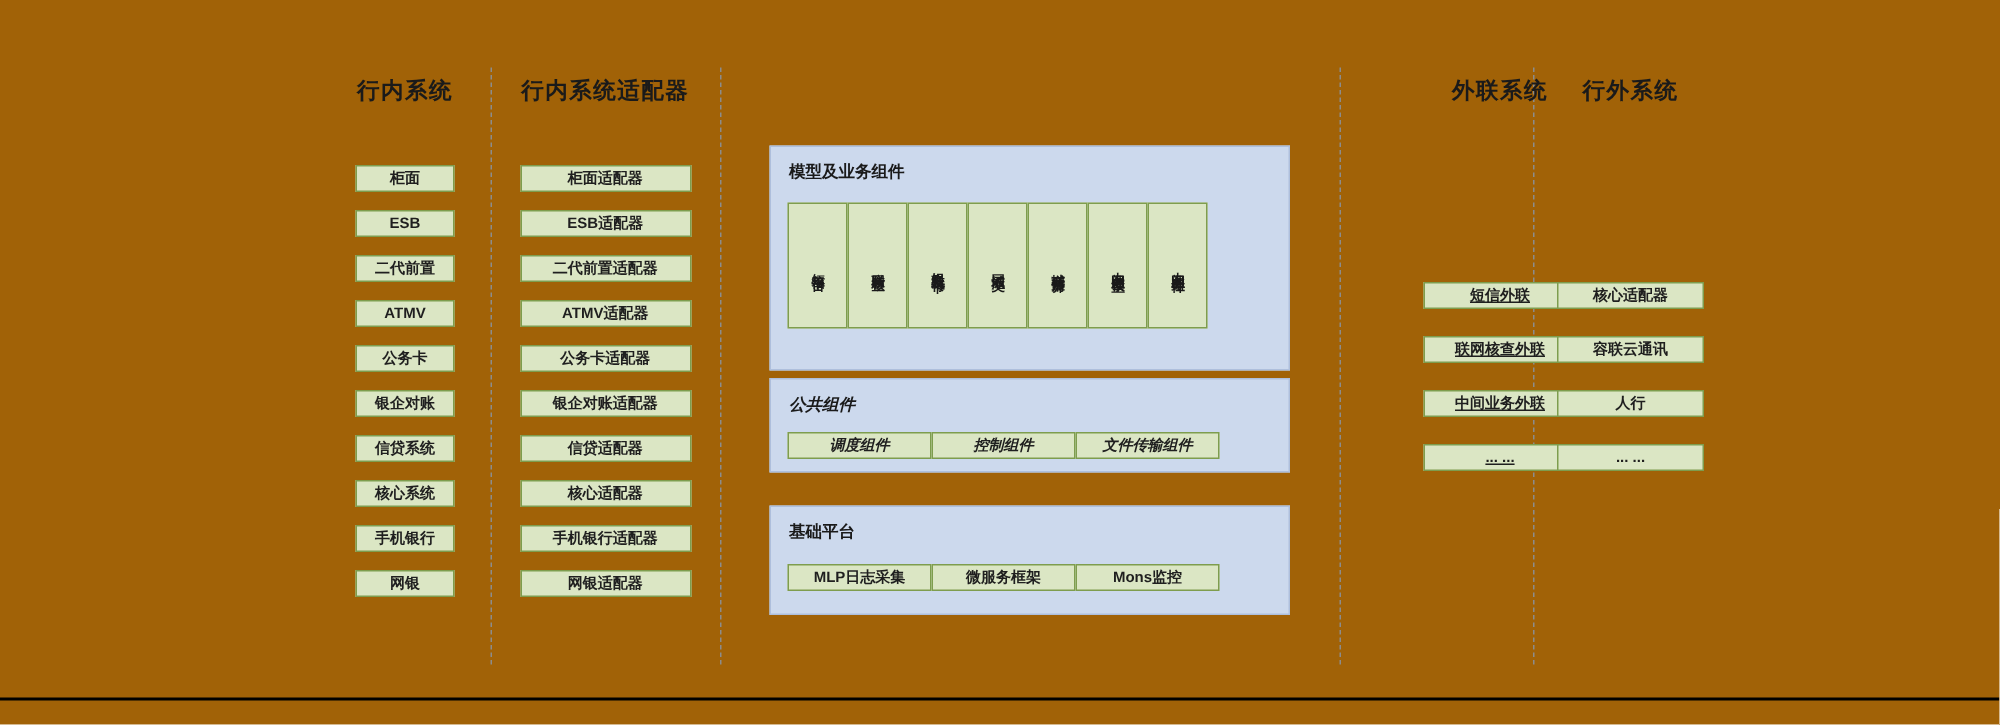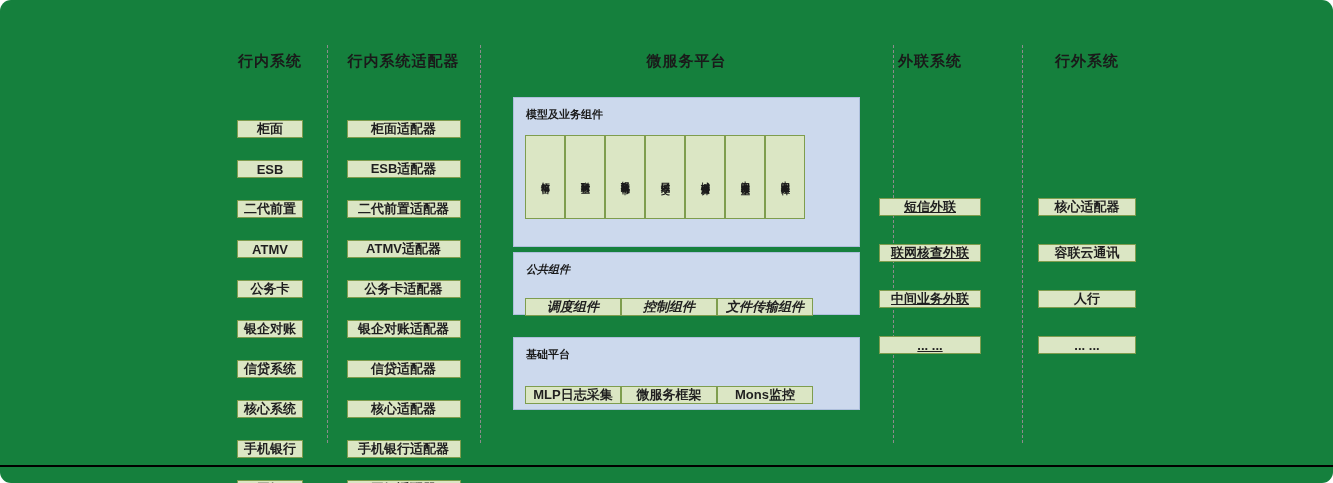--- a/index.html
+++ b/index.html
@@ -1,33 +1,33 @@
 <!DOCTYPE html>
 <html><head>
 <meta charset="utf-8">
 <style>
   * { margin:0; padding:0; box-sizing:border-box; }
   html,body { background:#ffffff; }
   body { font-family:"Liberation Sans","DejaVu Sans",sans-serif; color:#1a1a1a; }
 
-  .canvas { position:relative; width:1333px; height:483px; background:#15803d; overflow:hidden;border-radius:11px; }
+  .canvas { position:relative; width:1333px; height:483px; background:#a16207; overflow:hidden; }
 
   .divider { position:absolute; top:45px; height:398px; width:0; border-left:1px dashed #8c8c8c; }
 
   .col { position:absolute; top:52px; }
   .col-title { font-size:15px; font-weight:bold; text-align:center; letter-spacing:1px; line-height:18px; white-space:nowrap; }
 
   .boxes { display:flex; flex-direction:column; align-items:center; }
   .boxes.g12 { gap:12px; margin-top:40px; }
   .boxes.g18 { gap:18px; margin-top:118px; }
 
   .node { background:#dbe6c4; border:1px solid #7e9d4e; height:18px;
-          font-size:13px; font-weight:bold; color:#1f1f1f;
+          font-size:10px; font-weight:bold; color:#1f1f1f;
           display:flex; align-items:center; justify-content:center;
-          text-align:center; white-space:nowrap;margin-top:10px; }
+          text-align:center; white-space:nowrap; }
   .w66  { width:66px; }
   .w103 { width:114px; }
   .w102 { width:102px;text-decoration:underline; }
   .w98  { width:98px; }
   .w96  { width:96px; }
 
   
   .platform-col { position:absolute; left:513px; top:0; width:347px; height:483px; }
   .platform-title { position:absolute; top:52px; left:0; width:100%; }
 
@@ -85,21 +85,20 @@
       <div class="node w103">公务卡适配器</div>
       <div class="node w103">银企对账适配器</div>
       <div class="node w103">信贷适配器</div>
       <div class="node w103">核心适配器</div>
       <div class="node w103">手机银行适配器</div>
       <div class="node w103">网银适配器</div>
     </div>
   </div>
 
   <div class="platform-col">
-    <div class="col-title platform-title">微服务平台</div>
 
     <div class="panel panel-model">
       <div class="panel-label">模型及业务组件</div>
       <div class="panel-row row-model">
         <div class="vnode">
             <span>短信平台</span>
           </div>
         <div class="vnode">
             <span>联网核查</span>
           </div>
@@ -133,21 +132,21 @@
     <div class="panel panel-base">
       <div class="panel-label">基础平台</div>
       <div class="panel-row row-base">
         <div class="node w96">MLP日志采集</div>
         <div class="node w96">微服务框架</div>
         <div class="node w96">Mons监控</div>
       </div>
     </div>
   </div>
 
-  <div class="col" style="left:866px; width:128px">
+  <div class="col" style="left:936px; width:128px">
     <div class="col-title">外联系统</div>
     <div class="boxes g18">
       <div class="node w102">短信外联</div>
       <div class="node w102">联网核查外联</div>
       <div class="node w102">中间业务外联</div>
       <div class="node w102">... ...</div>
     </div>
   </div>
 
   <div class="col" style="left:1026px; width:122px">

